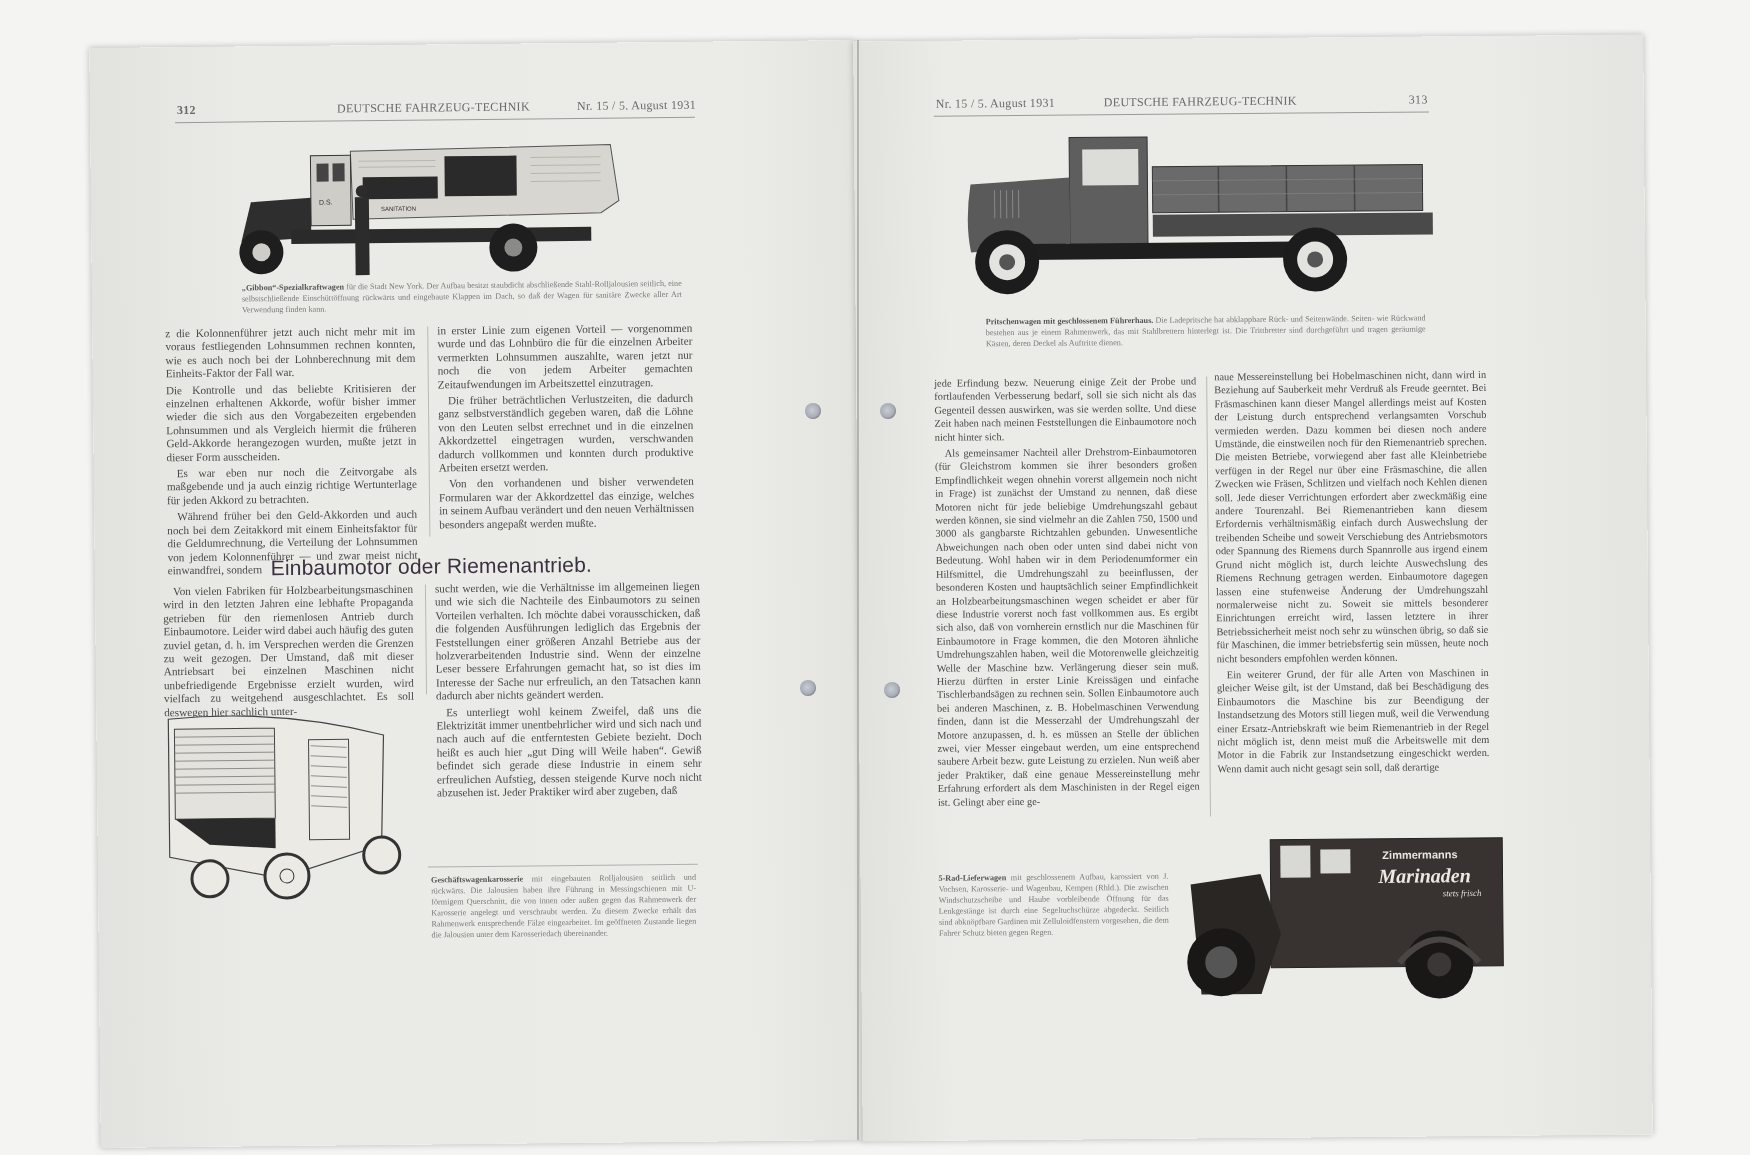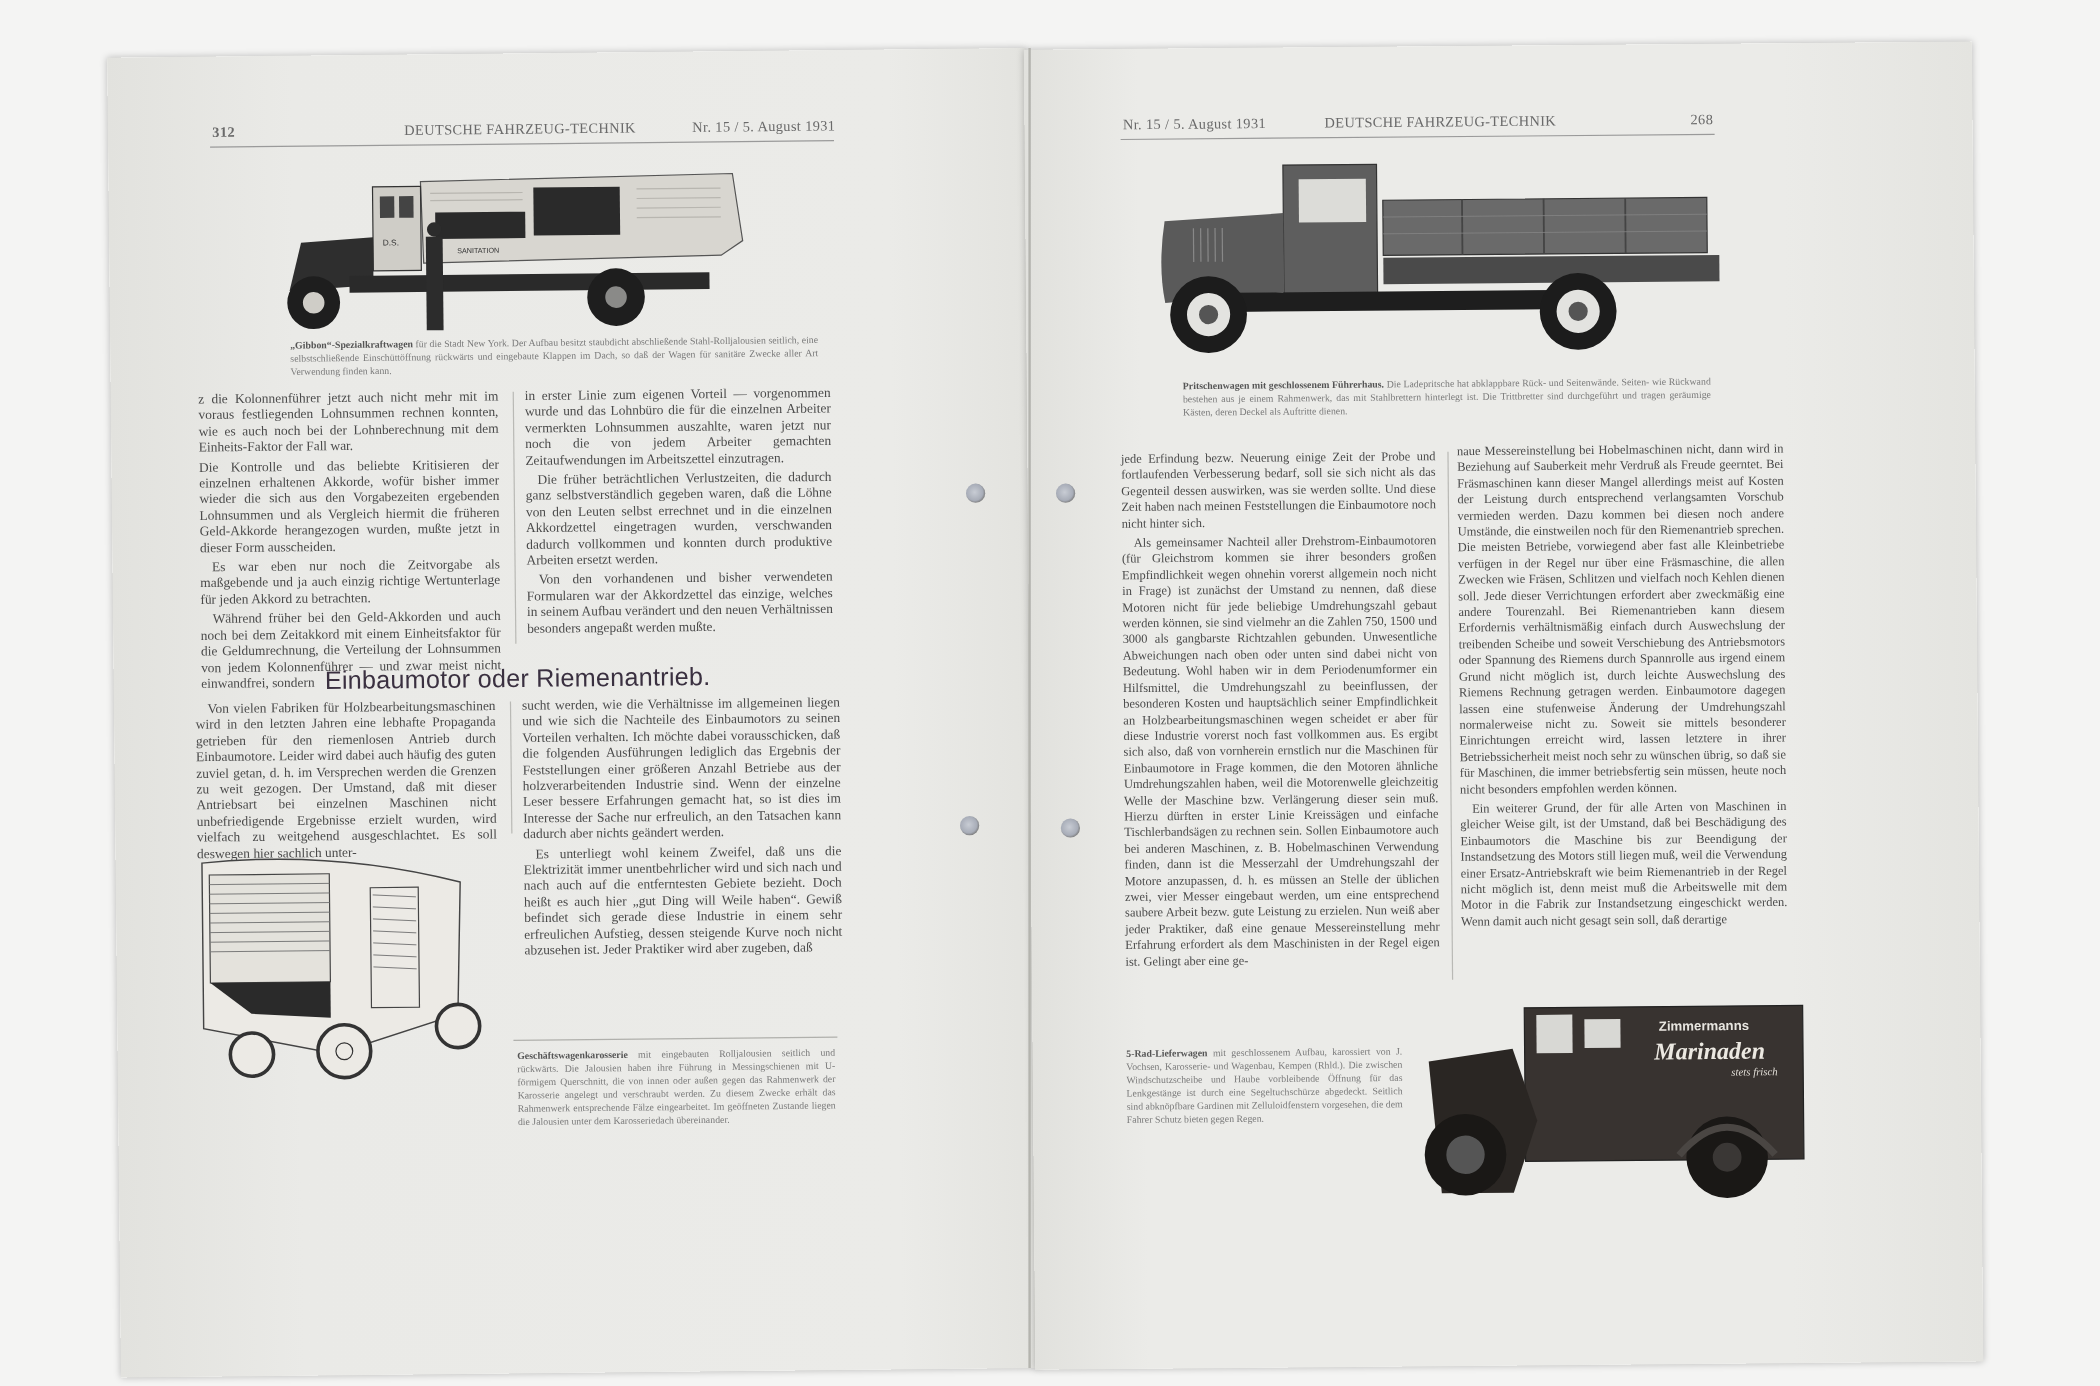--- a/index.html
+++ b/index.html
@@ -120,21 +120,21 @@
   <div class="hrule" style="left:330px;top:822px;width:270px;"></div>
   <div class="caption" style="left:333px;top:830px;width:265px;">
     <b>Geschäftswagenkarosserie</b>
     <span>mit eingebauten Rolljalousien seitlich und rückwärts. Die Jalousien haben ihre Führung in Messingschienen mit U-förmigem Querschnitt, die von innen oder außen gegen das Rahmenwerk der Karosserie angelegt und verschraubt werden. Zu diesem Zwecke erhält das Rahmenwerk entsprechende Fälze eingearbeitet. Im geöffneten Zustande liegen die Jalousien unter dem Karosseriedach übereinander.</span>
   </div>
 </div>
 
 <div id="page-right" class="page">
   <div class="header" style="left:82px;">Nr. 15 / 5. August 1931</div>
   <div class="header" style="left:250px;">DEUTSCHE FAHRZEUG-TECHNIK</div>
-  <div class="header" style="left:555px;">268</div>
+  <div class="header" style="left:555px;">313</div>
   <div class="header-rule" style="left:80px;width:495px;"></div>
 
   <div class="figure" style="left:110px;top:92px;width:480px;height:165px;">
     <svg width="480" height="165" viewBox="0 0 480 165">
       <rect x="105" y="6" width="78" height="110" fill="#5e5e5e" stroke="#333"></rect>
       <rect x="118" y="18" width="56" height="36" fill="#dcdcd8"></rect>
       <path d="M6,52 L105,46 L105,112 L6,120 Q0,90 6,52 Z" fill="#5a5a5a"></path>
       <g stroke="#888" stroke-width="1">
           <line x1="30" y1="58" x2="30" y2="86"></line>
           <line x1="36" y1="58" x2="36" y2="86"></line>

